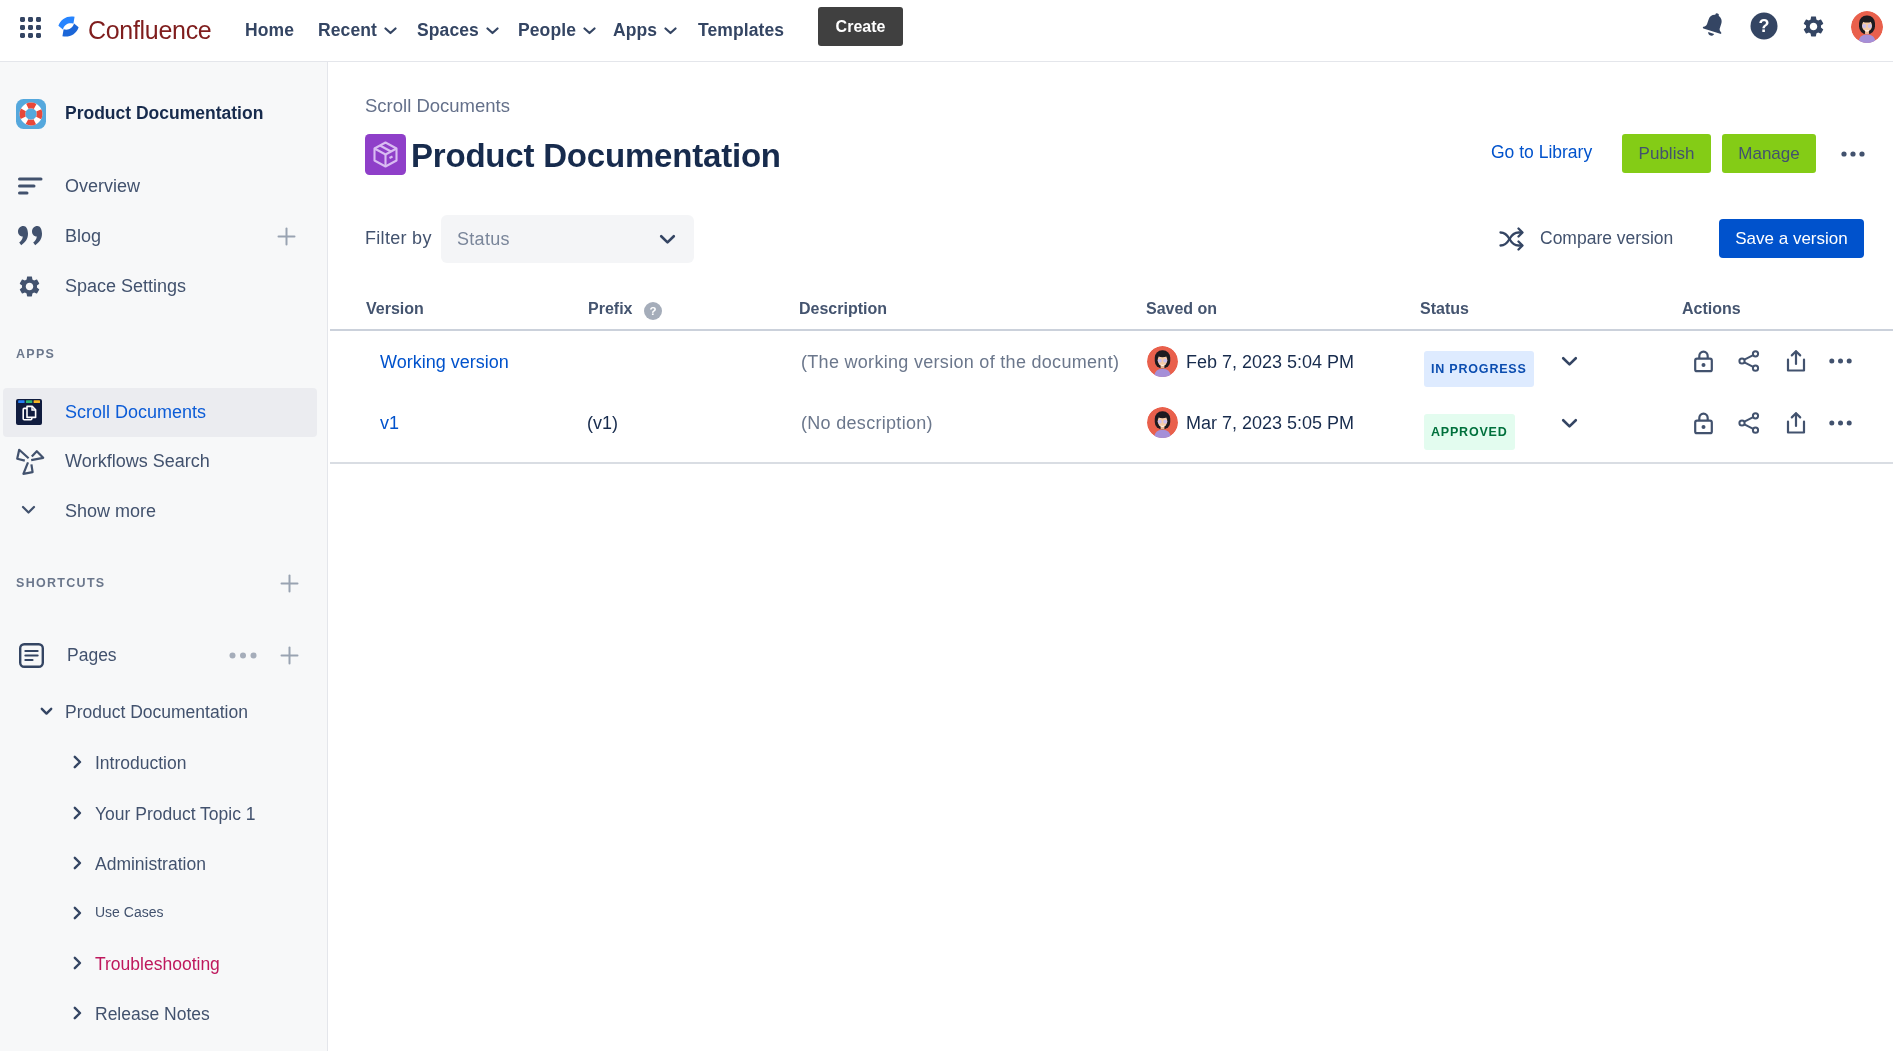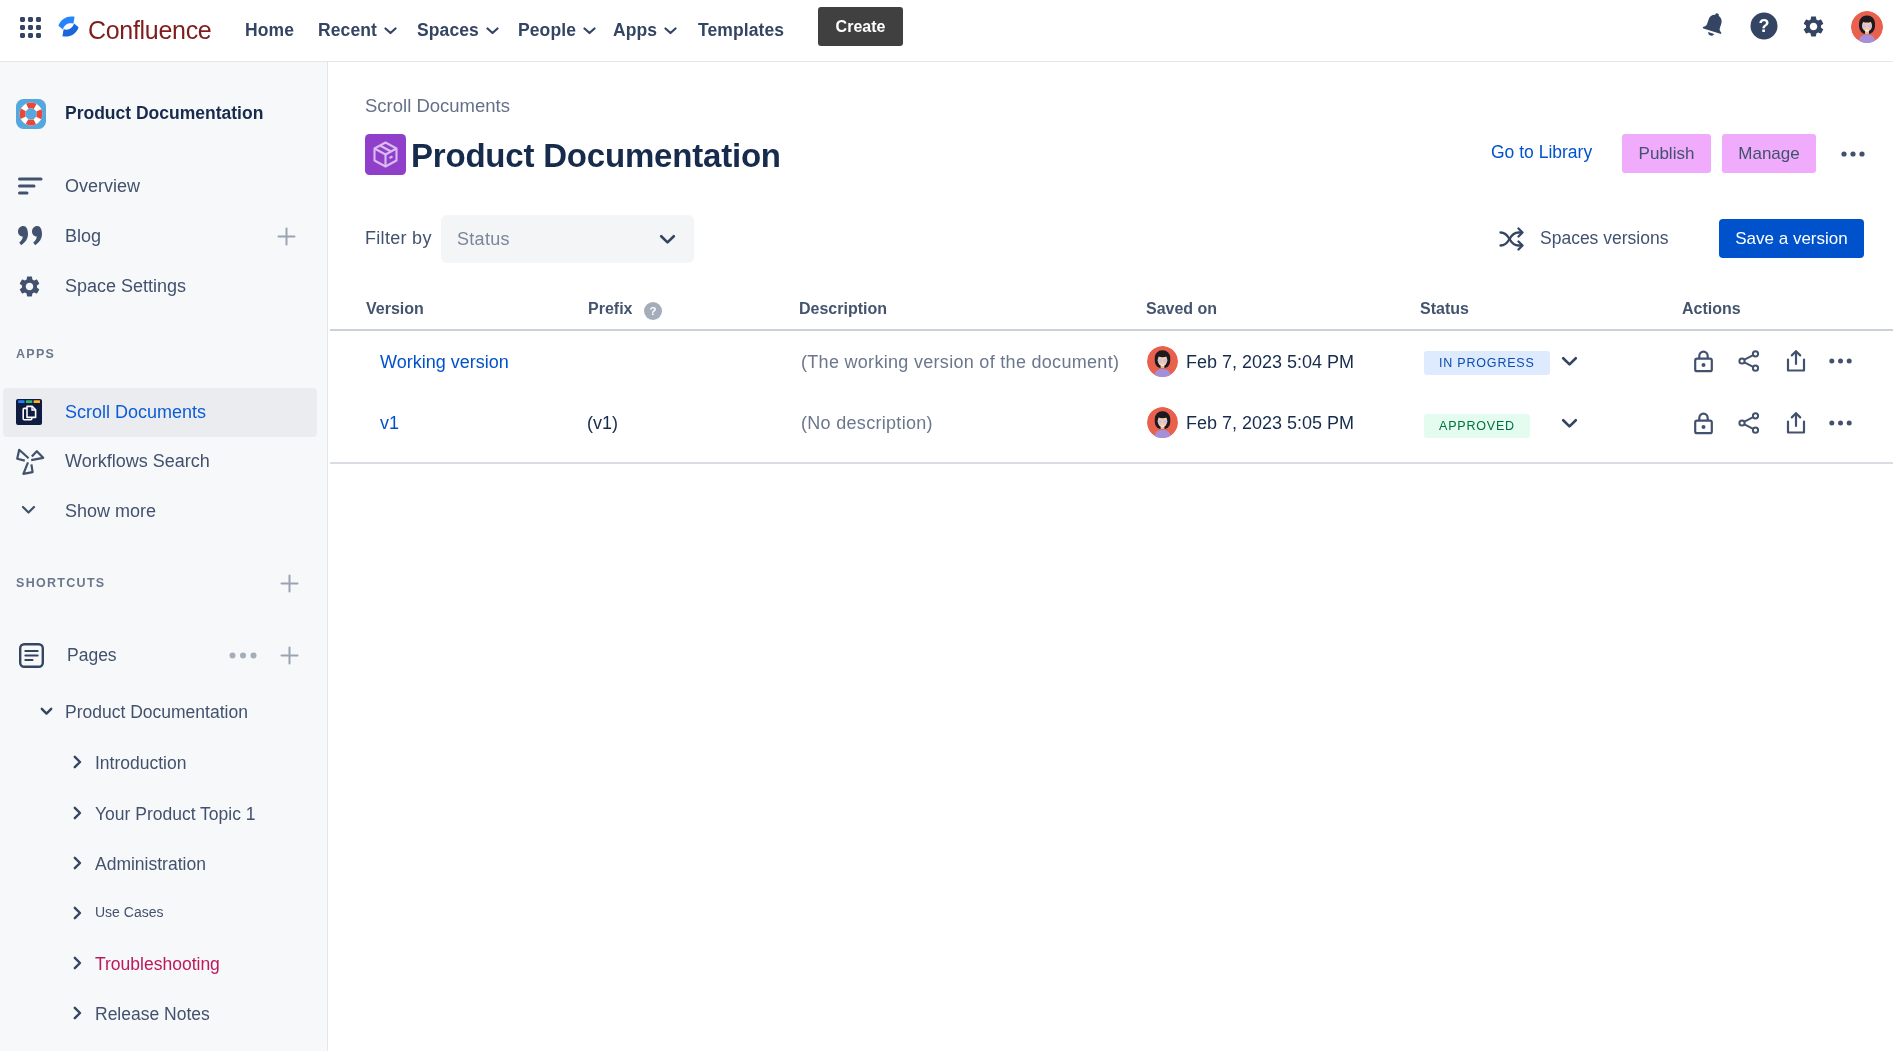--- a/index.html
+++ b/index.html
@@ -14,32 +14,32 @@
 
 .sidebar{position:absolute;left:0;top:62px;width:328px;height:989px;background:#F7F8F9;border-right:1px solid #E4E6EB}
 .slabel{position:absolute;left:65px;white-space:nowrap;color:#42526E;font-size:18px}
 .shead{position:absolute;left:16px;color:#6B778C;font-size:12.5px;font-weight:700;letter-spacing:1.3px}
 .plus{stroke:#99A3B2;stroke-width:2}
 
 .main{position:absolute;left:329px;top:62px;width:1564px;height:989px;background:#fff}
 .crumb{position:absolute;left:365px;top:95px;font-size:18.5px;color:#64708A}
 .title{position:absolute;left:411px;top:137px;font-size:33px;font-weight:700;color:#172B4D;letter-spacing:-0.2px}
 .gtl{position:absolute;left:1491px;top:142px;font-size:17.5px;color:#0052CC}
-.btn{position:absolute;height:39px;background:#f0abfc;border-radius:3px;color:#42526E;font-size:17px;display:flex;align-items:center;justify-content:center}
+.btn{position:absolute;height:39px;background:#84cc16;border-radius:3px;color:#42526E;font-size:17px;display:flex;align-items:center;justify-content:center}
 .bluebtn{position:absolute;left:1719px;top:219px;width:145px;height:39px;background:#0052CC;border-radius:4px;color:#fff;font-size:17px;display:flex;align-items:center;justify-content:center}
 .filterlab{position:absolute;left:365px;top:228px;font-size:18px;color:#42526E;letter-spacing:0.3px}
 .select{position:absolute;left:441px;top:215px;width:253px;height:48px;background:#F4F5F7;border-radius:6px;display:flex;align-items:center;padding:0 16px;color:#7A869A;font-size:18px;letter-spacing:0.3px}
 .cmp{position:absolute;left:1540px;top:228px;font-size:17.5px;color:#42526E}
 
 .th{position:absolute;top:300px;font-size:16px;font-weight:700;color:#44546F}
 .hline{position:absolute;left:330px;width:1563px;background:#CBD1DB}
 .cell.link{color:#0052CC !important}
 .cell{position:absolute;font-size:18px;color:#172B4D;white-space:nowrap}
 .ital{color:#6B778C;letter-spacing:0.3px}
-.chip{position:absolute;height:24px;border-radius:3px;font-size:12.5px;font-weight:400;letter-spacing:0.8px;display:flex;align-items:center;padding:0 15px}
+.chip{position:absolute;height:36px;border-radius:3px;font-size:12.5px;font-weight:700;letter-spacing:0.8px;display:flex;align-items:center;padding:0 7px}
 .chip.blue{background:#DEEBFF;color:#0B4DB0}
 .chip.green{background:#E3FCEF;color:#00703C}
 .aicon{position:absolute}
 </style>
 </head>
 <body>
 
 <div class="nav">
   <svg class="abs" style="left:20px;top:17px" width="21" height="21" viewBox="0 0 21 21">
     <g fill="#344563">
@@ -254,21 +254,21 @@
     <path d="M2.2,2.2 L8.5,8.4 L14.8,2.2" fill="none" stroke="#344563" stroke-width="2.6" stroke-linecap="round" stroke-linejoin="round"></path>
   </svg>
 <svg class="abs" style="left:1499px;top:227px" width="27" height="24" viewBox="0 0 27 24">
   <g fill="none" stroke="#344563" stroke-width="2.3" stroke-linecap="round" stroke-linejoin="round">
     <path d="M1.5,18.5 C6,18.5 8,16.5 10.5,12 C13,7.5 15,5.5 19.5,5.5 L22.5,5.5"></path>
     <path d="M1.5,5.5 C6,5.5 8,7.5 10.5,12 C13,16.5 15,18.5 19.5,18.5 L22.5,18.5"></path>
     <path d="M19.5,1.5 L23.5,5.5 L19.5,9.5"></path>
     <path d="M19.5,14.5 L23.5,18.5 L19.5,22.5"></path>
   </g>
 </svg>
-<div class="cmp">Spaces versions</div>
+<div class="cmp">Compare version</div>
 <div class="bluebtn">Save a version</div>
 
 <div class="th" style="left:366px">Version</div>
 <div class="th" style="left:588px">Prefix</div>
 <svg class="abs" style="left:644px;top:302px" width="18" height="18" viewBox="0 0 18 18">
     <circle cx="9" cy="9" r="9" fill="#A5ADBA"></circle>
     <text x="9" y="13.2" text-anchor="middle" font-family="Liberation Sans" font-size="11.5" font-weight="bold" fill="#fff">?</text>
   </svg>
 <div class="th" style="left:799px">Description</div>
 <div class="th" style="left:1146px">Saved on</div>
@@ -344,21 +344,21 @@
     <rect x="15.8" y="20" width="4.4" height="6" fill="#EDB593"></rect>
     <ellipse cx="18" cy="16.5" rx="5.6" ry="6.6" fill="#F6CBA7"></ellipse>
     <path d="M11.5,14 Q12,8.5 18,8.8 Q24,8.5 24.5,14 L24.5,11 Q24,6.5 18,6.5 Q12,6.5 11.5,11 Z" fill="#1E1B20"></path>
     <ellipse cx="18" cy="9.8" rx="6.4" ry="3.2" fill="#1E1B20"></ellipse>
     <circle cx="14.9" cy="17" r="2.3" fill="#CDC0EE"></circle>
     <circle cx="21.1" cy="17" r="2.3" fill="#CDC0EE"></circle>
     <path d="M15.6,21.2 Q18,22.8 20.4,21.2 L20,22.4 Q18,23.6 16,22.4 Z" fill="#fff"></path>
     <path d="M8,36 Q9,26.5 18,26.5 Q27,26.5 28,36 Z" fill="#A58FD8"></path>
   </g>
 </svg>
-<div class="cell" style="left:1186px;top:413px">Feb 7, 2023 5:05 PM</div>
+<div class="cell" style="left:1186px;top:413px">Mar 7, 2023 5:05 PM</div>
 <div class="chip green" style="left:1424px;top:414px">APPROVED</div>
 <svg class="abs" style="left:1561px;top:418px" width="17" height="11" viewBox="0 0 17 11">
     <path d="M2.2,2.2 L8.5,8.4 L14.8,2.2" fill="none" stroke="#344563" stroke-width="2.6" stroke-linecap="round" stroke-linejoin="round"></path>
   </svg>
 <svg class="aicon" style="left:1693px;top:412px" width="21" height="23" viewBox="0 0 21 23">
   <rect x="2.2" y="8.6" width="16.6" height="12.6" rx="1.8" fill="none" stroke="#42526E" stroke-width="2.2"></rect>
   <path d="M6.3,8.4 L6.3,6.2 C6.3,3.6 8,1.6 10.5,1.6 C13,1.6 14.7,3.6 14.7,6.2 L14.7,8.4" fill="none" stroke="#42526E" stroke-width="2.2"></path>
   <circle cx="10.5" cy="14.9" r="2" fill="#42526E"></circle>
 </svg>
 <svg class="aicon" style="left:1738px;top:412px" width="22" height="22" viewBox="0 0 22 22">

